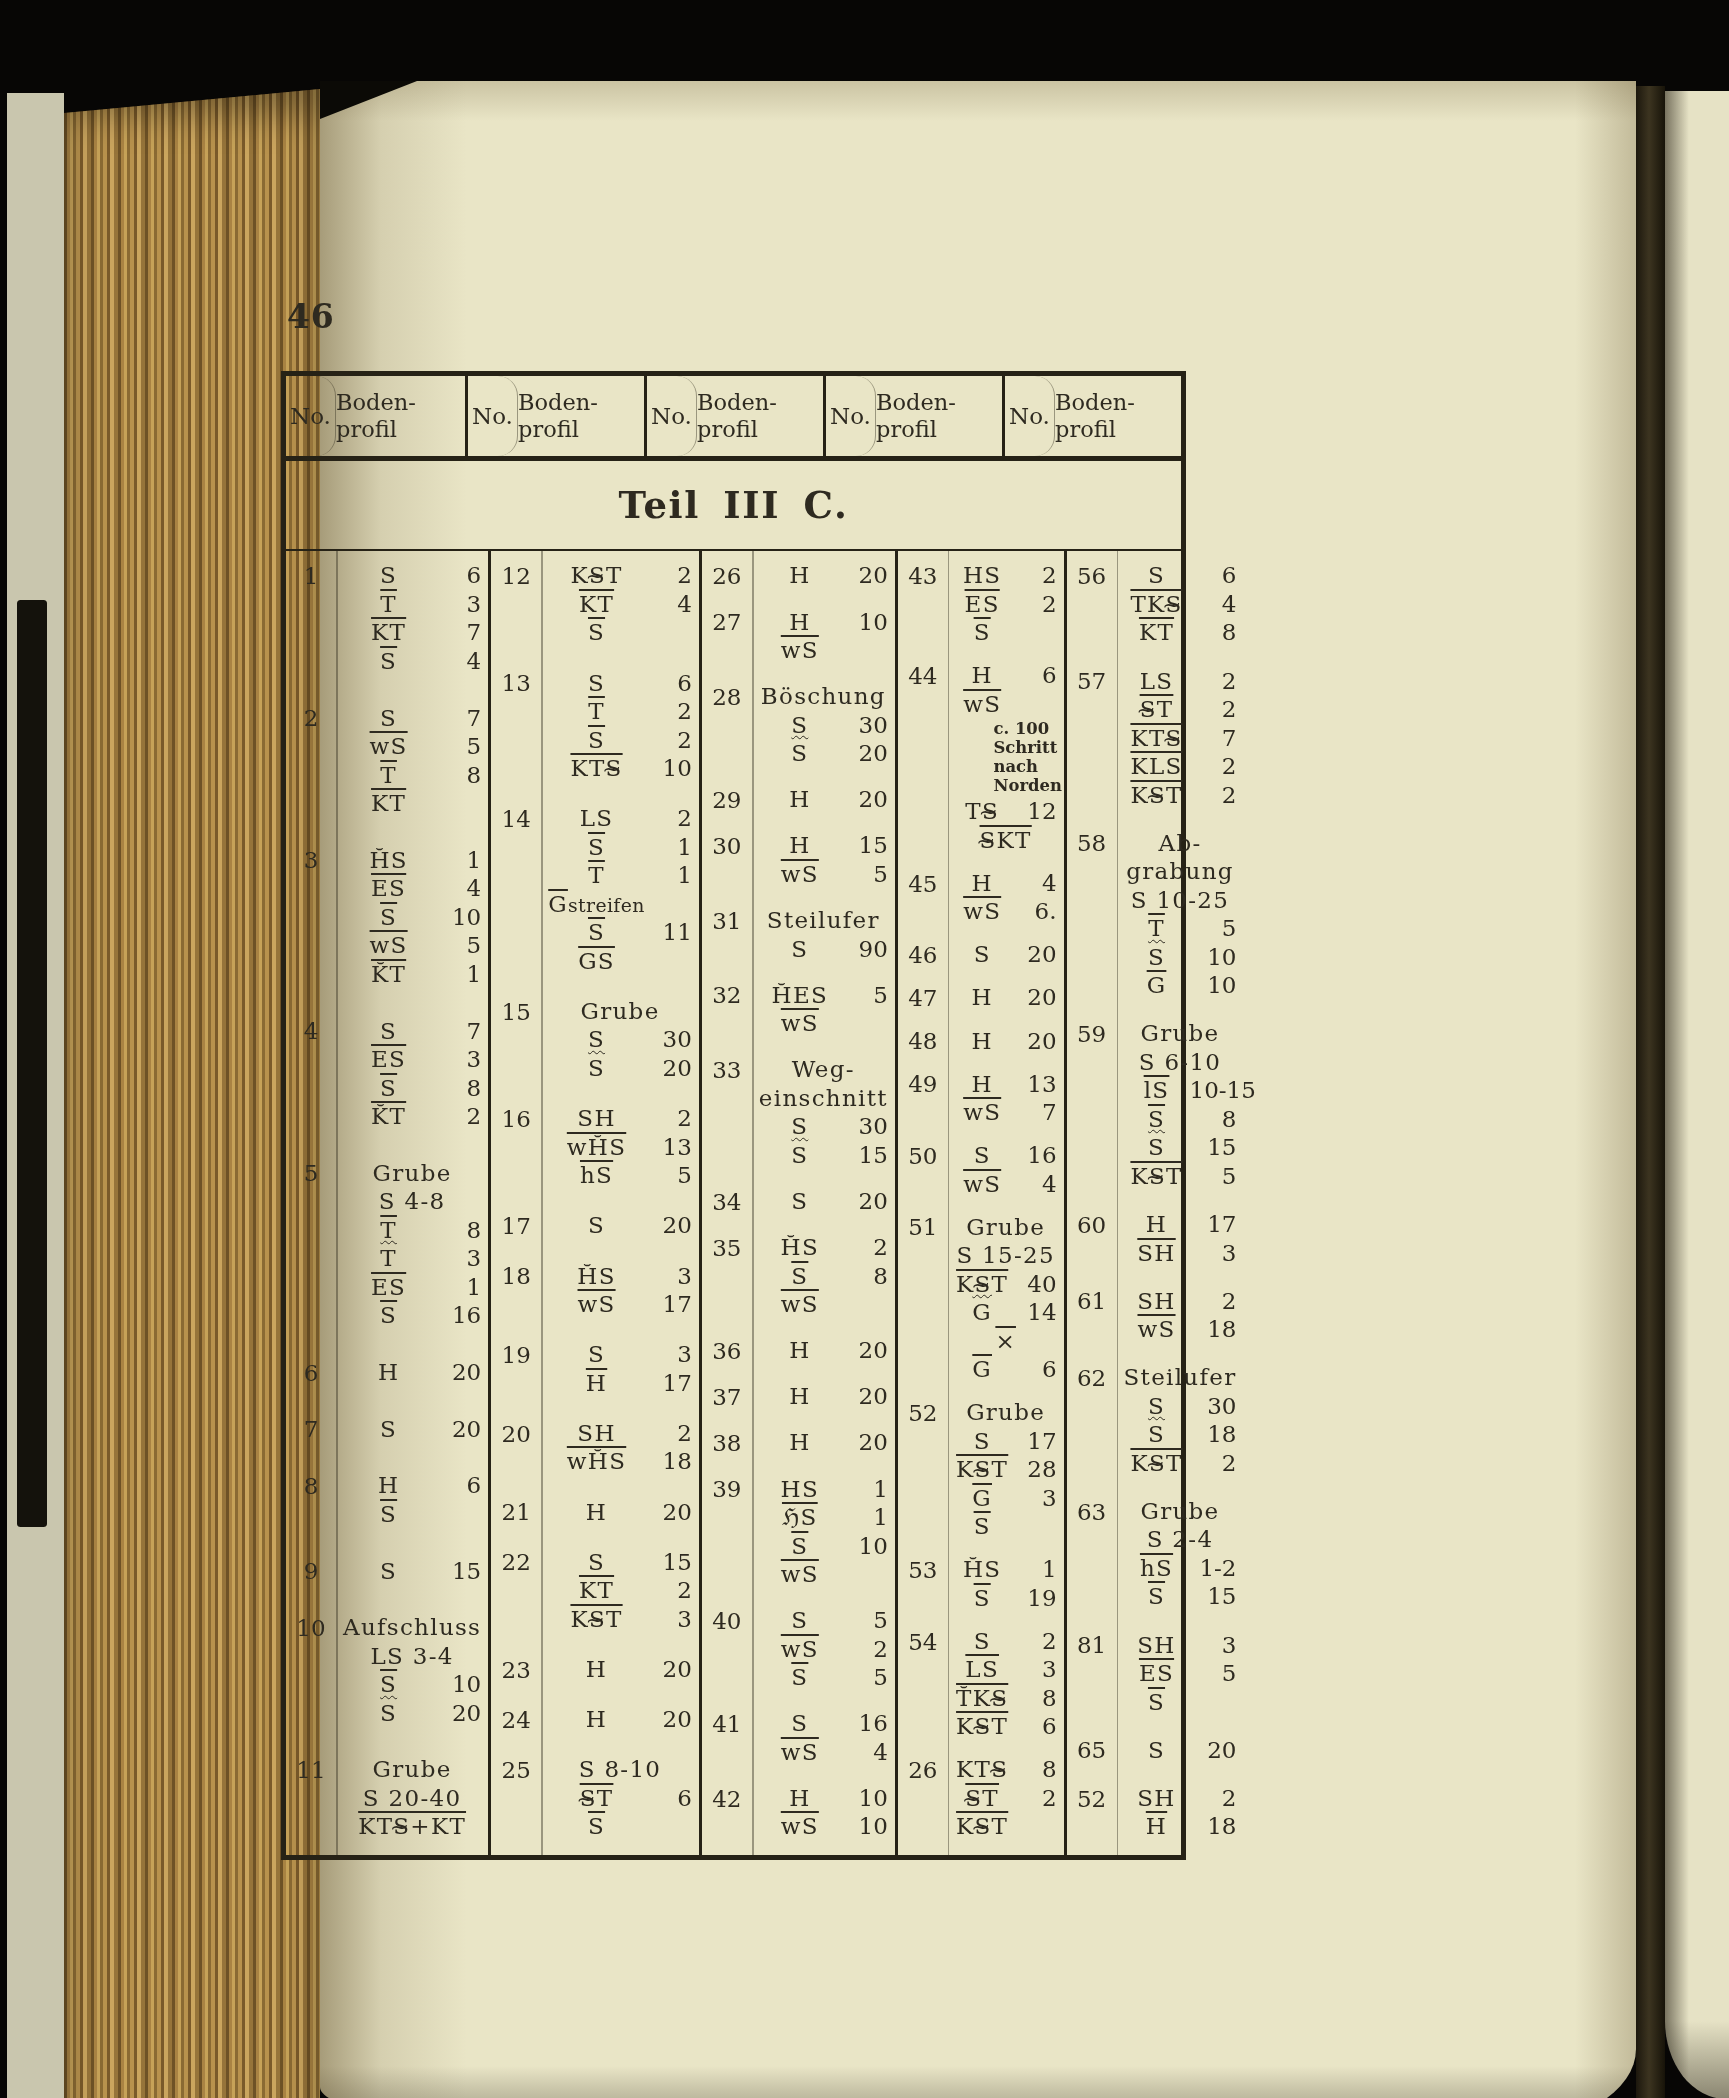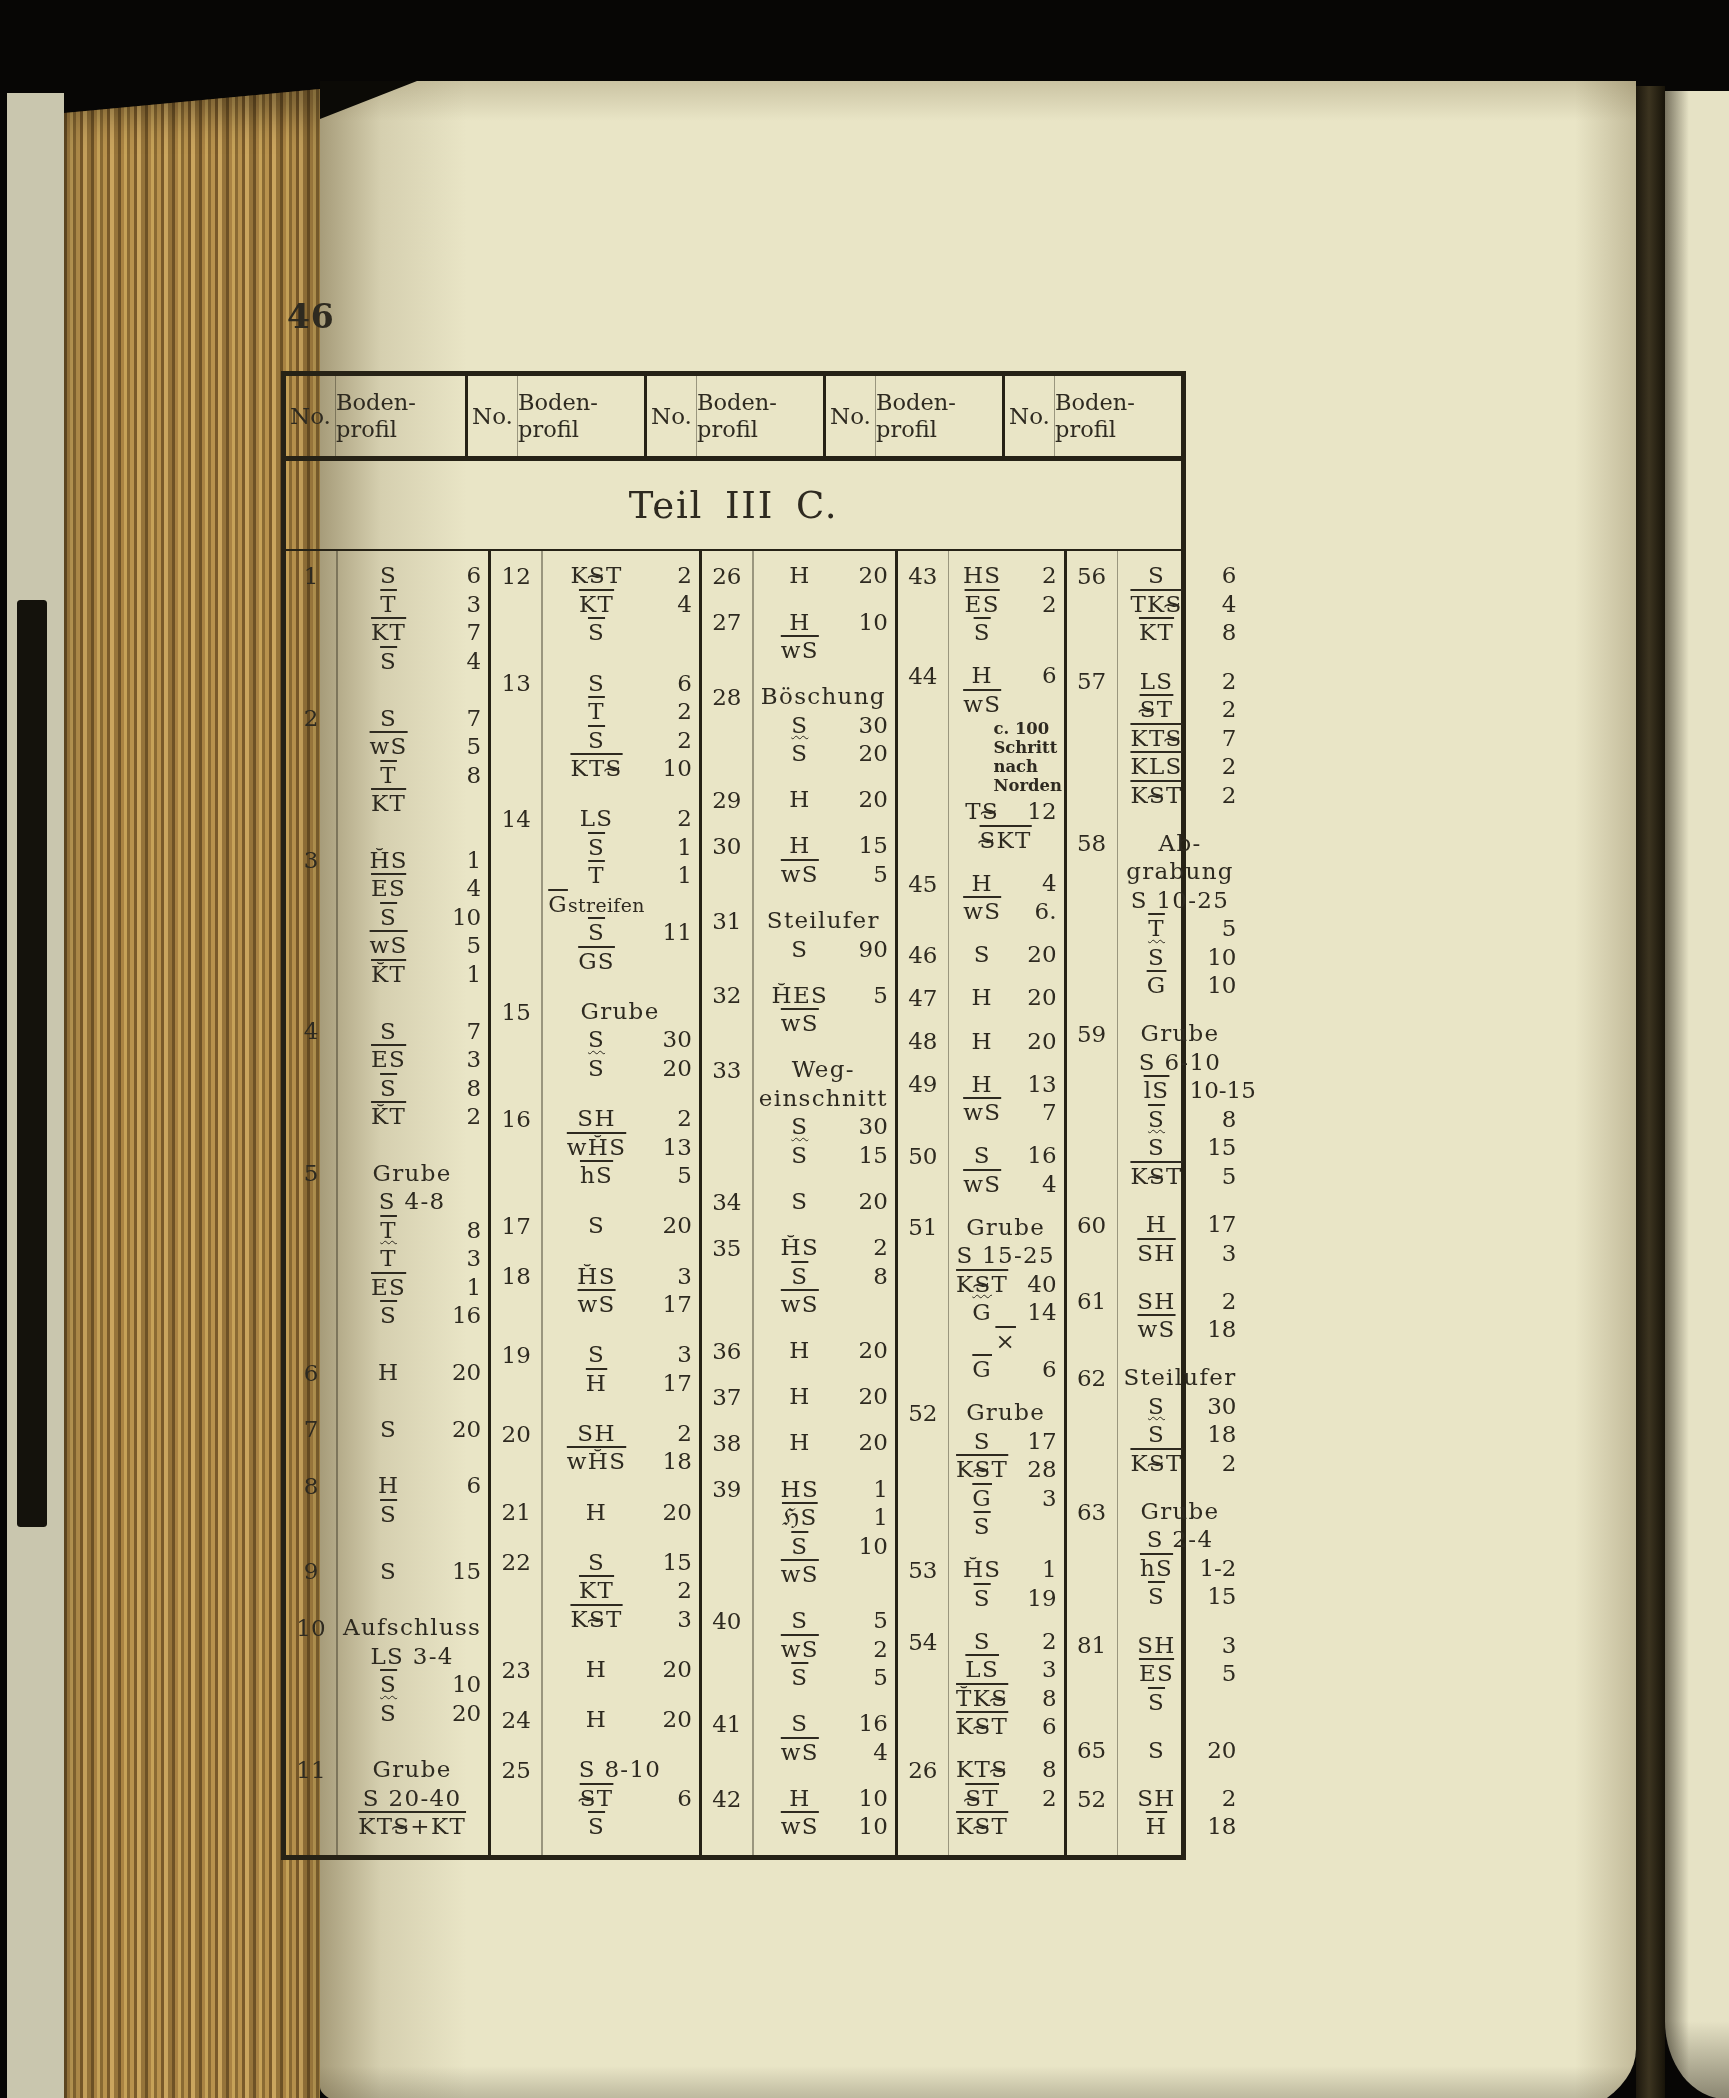--- a/index.html
+++ b/index.html
@@ -36,26 +36,26 @@
   .pagenum{position:absolute;left:287px;top:251px;font-size:33px;font-weight:600;letter-spacing:0.9px;}
   .runtitle{position:absolute;left:281px;top:258px;width:905px;text-align:center;font-size:27px;}
 
   .tbl{position:absolute;left:281px;top:325px;width:905px;height:1489px;box-sizing:border-box;
        border:5.2px solid #262216;display:flex;flex-direction:column;}
   .thead{height:80px;flex:0 0 auto;border-bottom:5.2px solid #262216;
          display:grid;grid-template-columns:repeat(5,1fr);}
   .hgroup{display:grid;grid-template-columns:50px 1fr;}
   .hgroup + .hgroup{border-left:3.5px solid #262216;}
   .hno{border-right:1.7px solid #3a352573;display:flex;align-items:center;justify-content:center;
-       font-size:23px;}
+       font-size:23px;border-radius:20px;}
   .hprof{display:flex;flex-direction:column;align-items:flex-start;justify-content:center;
        font-size:22.5px;line-height:1.2;}
   .teil{height:88px;flex:0 0 auto;border-bottom:2.6px solid #262216;display:flex;
         align-items:center;justify-content:center;}
-  .teil span{font-size:37px;font-weight:400;letter-spacing:1.7px;word-spacing:8.6px;}
+  .teil span{font-size:37px;font-weight:700;letter-spacing:1.7px;word-spacing:8.6px;}
   .tdata{flex:1 1 auto;display:grid;grid-template-columns:repeat(5,1fr);}
   .group{position:relative;display:flex;flex-direction:column;justify-content:space-between;
          padding:10.4px 0 14px 0;}
   .group + .group{border-left:3.5px solid #262216;}
   .group::before{content:'';position:absolute;left:50px;top:0;bottom:0;width:1.7px;
          background:#3a352573;}
   .entry{display:grid;grid-template-columns:50px 1fr;}
   .eno{text-align:center;font-size:23px;padding-top:1.7px;}
   .eprof{font-size:23px;}
   .ln{display:flex;align-items:baseline;min-height:28.5px;line-height:1.22;padding:0 7px;}

